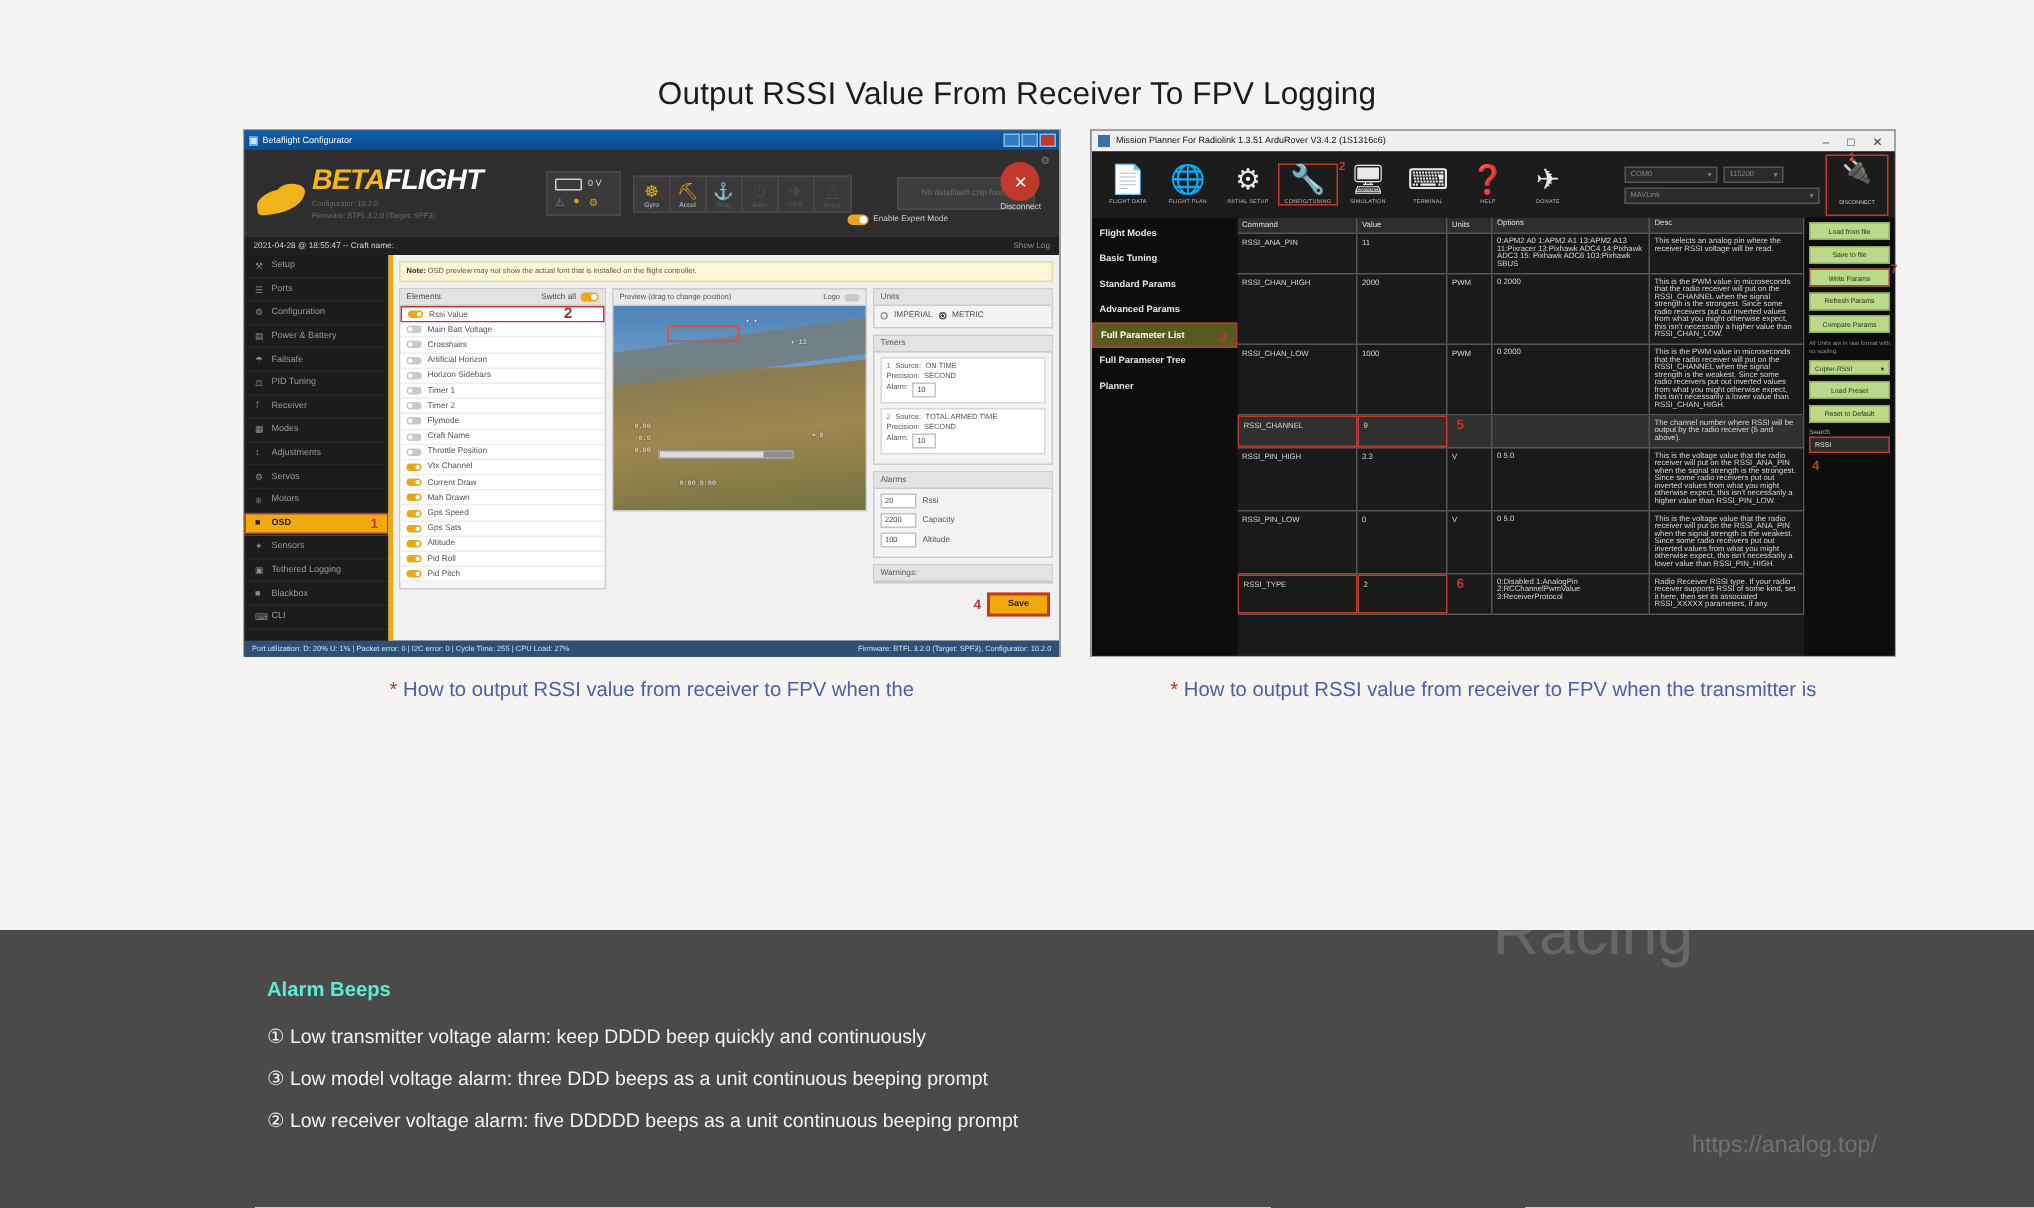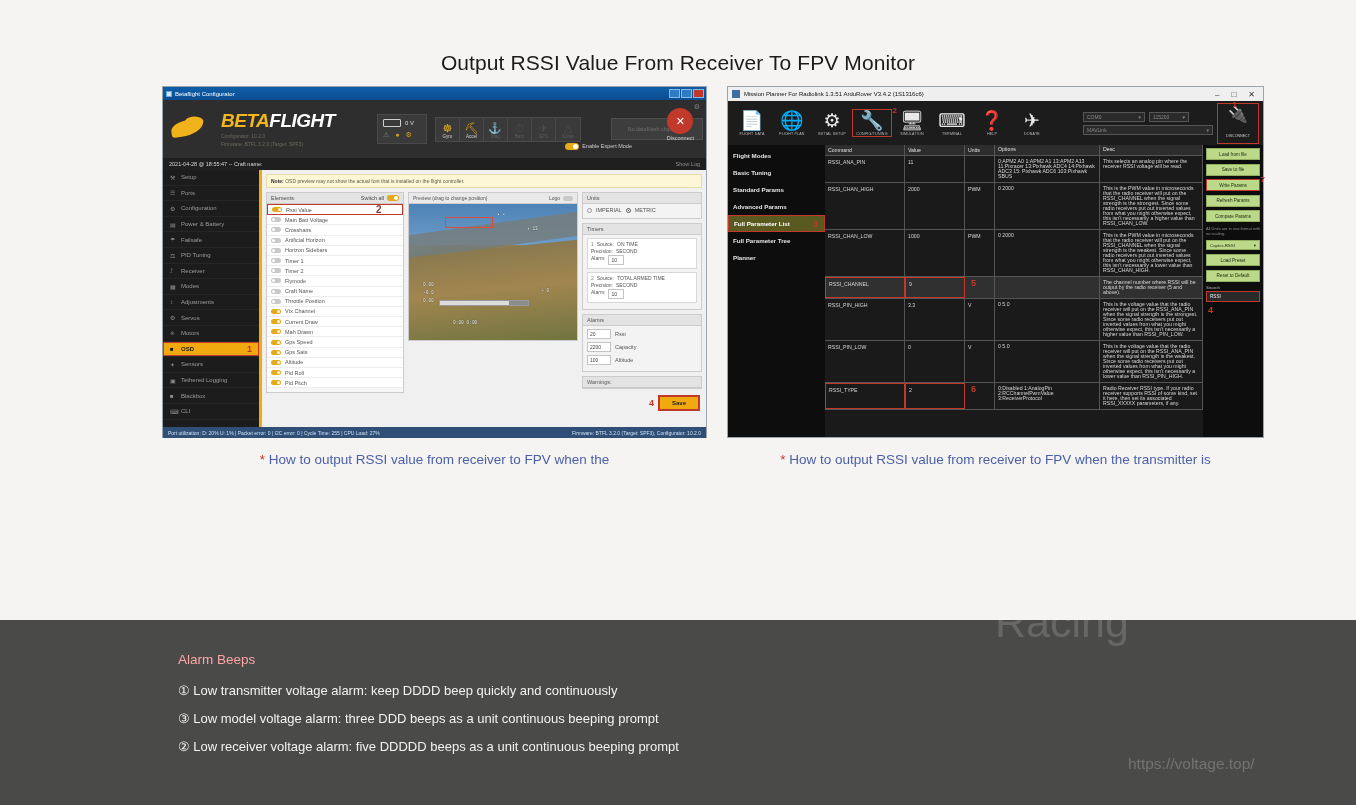--- a/index.html
+++ b/index.html
@@ -25,21 +25,21 @@
   .bf-title {
     height: 13px; background: linear-gradient(#0f5ea8,#0a4d92);
     display: flex; align-items: center; color: #fff; font-size: 6px; padding-left: 3px; gap: 3px;
   }
   .bf-title .tbox { width: 6px; height: 6px; background: #cfe6ff; border: 1px solid #6ba7dd; }
   .bf-wbtns { margin-left: auto; display: flex; gap: 1px; padding-right: 2px; }
   .bf-wbtns i { display: block; width: 11px; height: 9px; background: #2d7cc4; border: 1px solid #85b9e4; }
   .bf-wbtns i.x { background: #c0392b; }
 
   .bf-header { height: 58px; background: #2e2e2e; display: flex; align-items: center; padding: 0 8px; position: relative; }
-  .bf-logo-wrap { display: flex; align-items: center; gap: 16px; }
+  .bf-logo-wrap { display: flex; align-items: flex-end; gap: 3px; }
   .bf-bird { width: 34px; height: 26px; position: relative; }
   .bf-bird:before {
     content: ""; position: absolute; left: 0; top: 4px; width: 32px; height: 16px;
     background: #f0b31b; border-radius: 60% 20% 70% 15%;
     transform: rotate(-8deg);
   }
   .bf-bird:after {
     content: ""; position: absolute; left: 14px; top: 0px; width: 18px; height: 12px;
     background: #f0b31b; border-radius: 70% 30% 50% 20%; transform: rotate(16deg);
   }
@@ -211,30 +211,30 @@
   .cap .ast { color: #c0392b; }
   .cap-left { left: 162px; width: 545px; }
   .cap-right { left: 727px; width: 537px; }
 
   
   .dark {
     position: absolute; left: 0; top: 620px; width: 1356px; height: 185px;
     background: #4a4a48; overflow: hidden;
   }
   .dark .inner { padding: 32px 0 0 178px; position: relative; z-index: 2; }
-  .dark .hd { color: #fca5a5; font-size: 13.5px; font-weight: 400; margin-bottom: 10px; }
+  .dark .hd { color: #5eead4; font-size: 13.5px; font-weight: 700; margin-bottom: 10px; }
   .dark .li { color: #f2f2f2; font-size: 13px; line-height: 28px; }
   .wm-brand { position: absolute; left: 995px; top: -22px; font-size: 43px; color: rgba(255,255,255,.16); z-index: 1; }
   .wm-url { position: absolute; left: 1128px; top: 135px; font-size: 15.5px; color: rgba(255,255,255,.22); z-index: 1; }
 </style>
 </head>
 <body>
 
 <div class="titles">
-  <div class="title-line">Output RSSI Value From Receiver To FPV Monitor</div>
+  <div class="title-line">Output RSSI Value From Receiver To FPV Logging</div>
 </div>
 
 <div class="shots">
 
   <div class="shot shot-left">
     <div class="bf-title">
       <span class="tbox"></span>
       <span>Betaflight Configurator</span>
       <span class="bf-wbtns">
         <i></i>
@@ -773,21 +773,21 @@
   <div class="cap cap-left">
     <div><span class="ast">*</span><span> How to output RSSI value from receiver to FPV when the</span></div>
   </div>
   <div class="cap cap-right">
     <div><span class="ast">*</span><span> How to output RSSI value from receiver to FPV when the transmitter is</span></div>
   </div>
 </div>
 
 <div class="dark">
   <div class="wm-brand">Racing</div>
-  <div class="wm-url">https://voltage.top/</div>
+  <div class="wm-url">https://analog.top/</div>
   <div class="inner">
     <div class="hd">Alarm Beeps</div>
     <div id="alarm-items">
         <div class="li">① Low transmitter voltage alarm: keep DDDD beep quickly and continuously</div>
         <div class="li">③ Low model voltage alarm: three DDD beeps as a unit continuous beeping prompt</div>
         <div class="li">② Low receiver voltage alarm: five DDDDD beeps as a unit continuous beeping prompt</div>
       </div>
   </div>
 </div>
 

